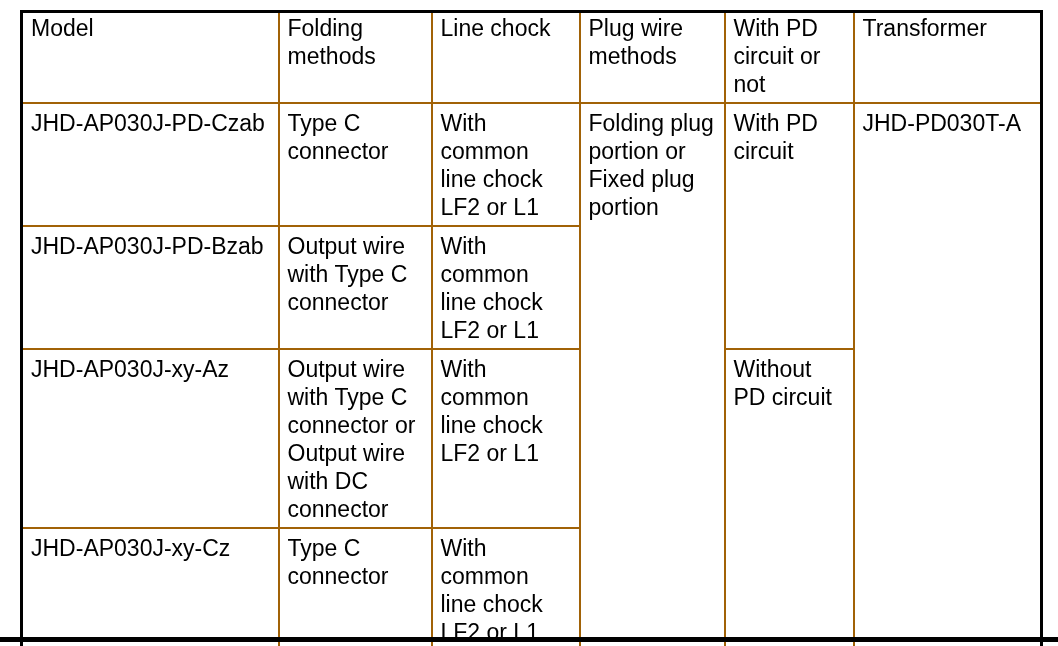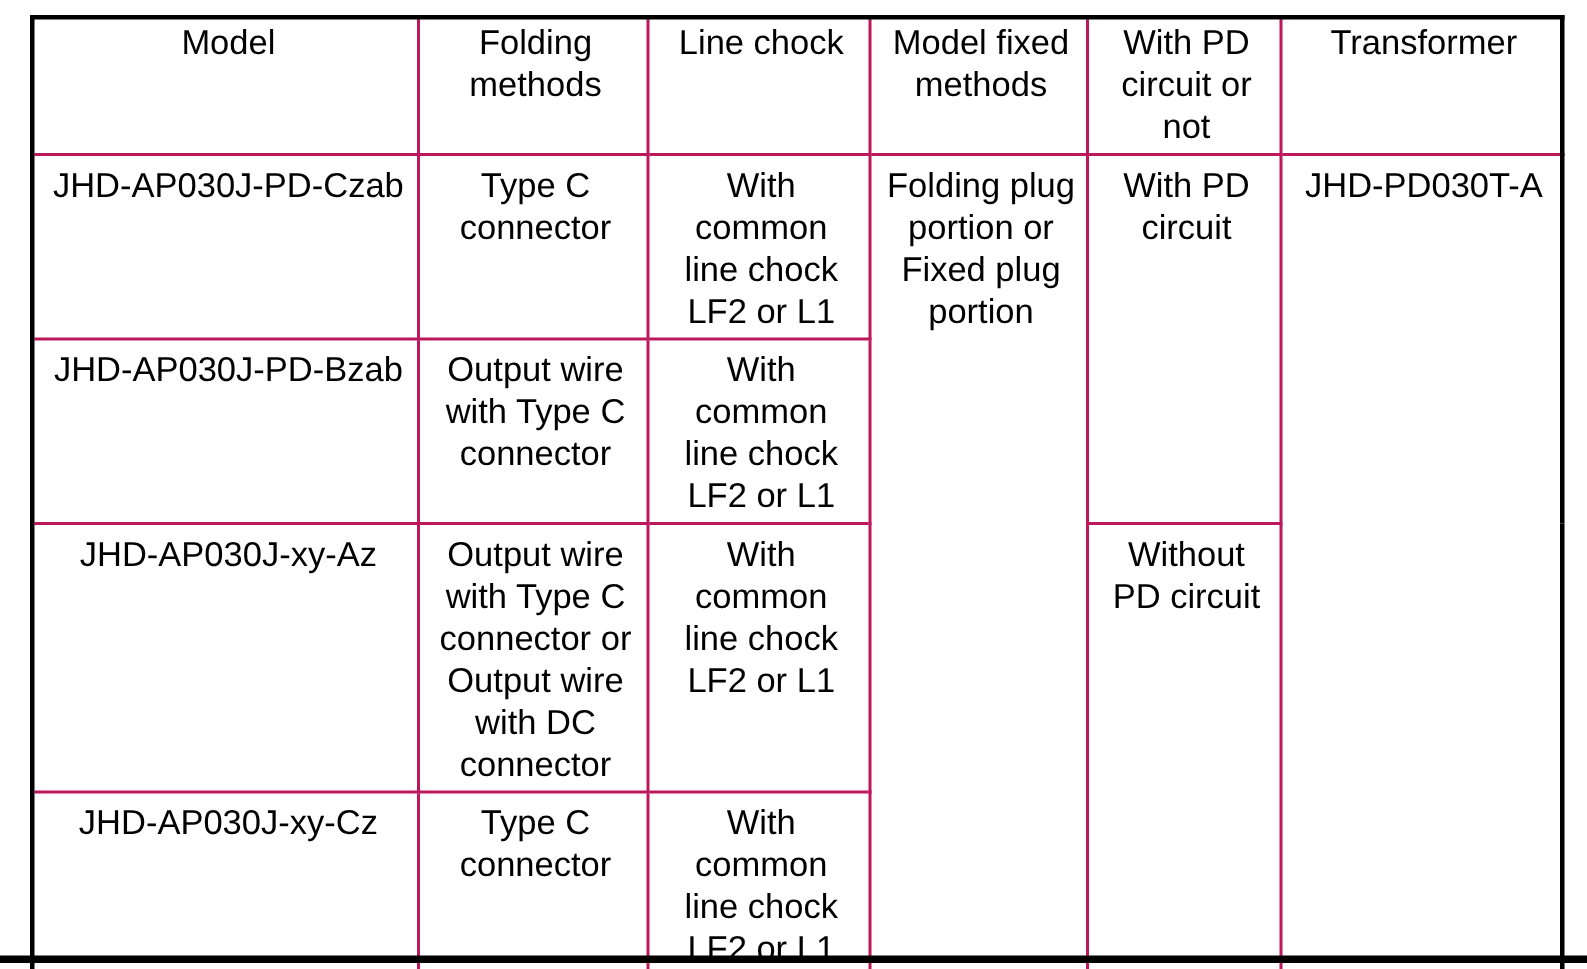--- a/index.html
+++ b/index.html
@@ -18,23 +18,23 @@
     top: 10px;
     width: 1020px;
     border-collapse: collapse;
     table-layout: fixed;
     border: 3px solid #000000;
     font-size: 23px;
     line-height: 28px;
   }
   .spec-table th,
   .spec-table td {
-    border: 2px solid #be185d;
+    border: 2px solid #a16207;
     vertical-align: top;
-    text-align: center;
+    text-align: left;
     font-weight: normal;
     padding: 5px 4px 4px 8px;
     white-space: pre-line;
     overflow: hidden;
     box-sizing: border-box;
   }
   .spec-table th {
     padding-top: 1px;
   }
   .bottom-rule {
@@ -57,21 +57,21 @@
     <col style="width:145px">
     <col style="width:129px">
     <col style="width:188px">
   </colgroup>
   <tbody>
     <tr style="height:90px">
       <th>Model</th>
       <th>Folding
 methods</th>
       <th>Line chock</th>
-      <th>Model fixed
+      <th>Plug wire
 methods</th>
       <th>With PD
 circuit or
 not</th>
       <th>Transformer</th>
     </tr>
     <tr style="height:122px">
       <td>JHD-AP030J-PD-Czab</td>
       <td>Type C
 connector</td>

